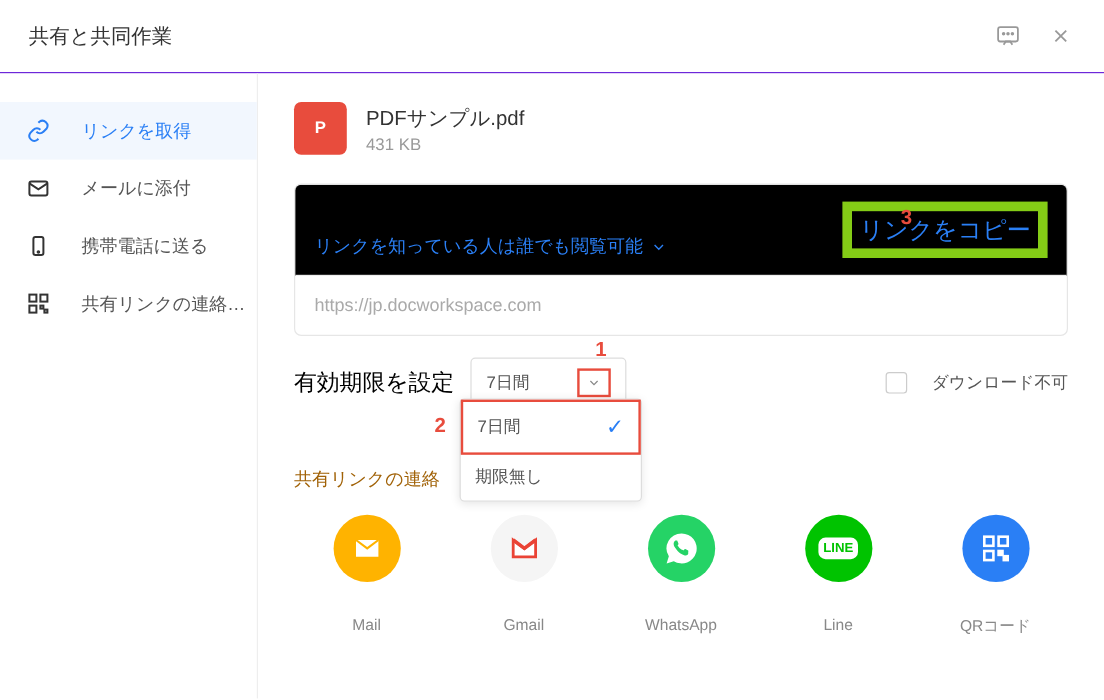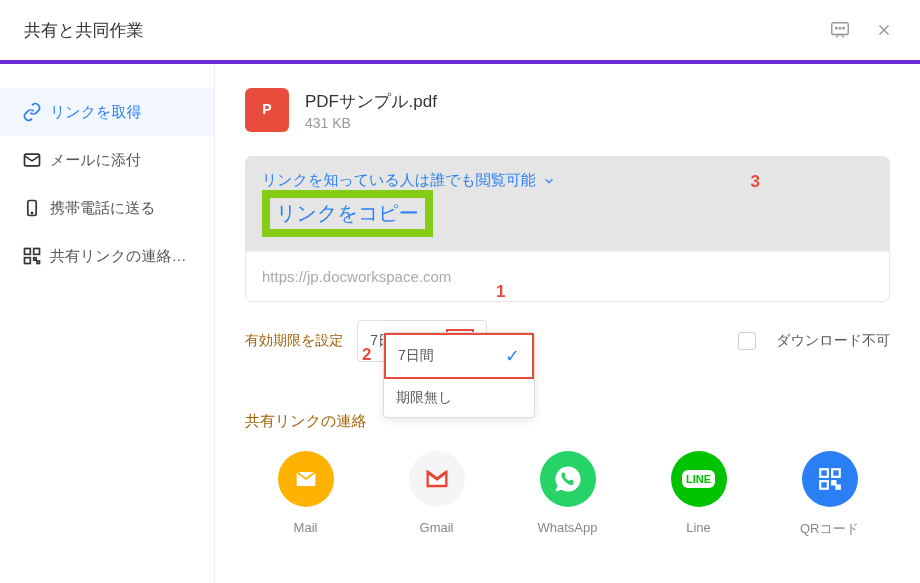--- a/index.html
+++ b/index.html
@@ -1,48 +1,48 @@
 <!DOCTYPE html>
 <html><head>
 <meta charset="utf-8">
 <style>
 * { box-sizing: border-box; margin: 0; padding: 0; }
 body { font-family: -apple-system, BlinkMacSystemFont, "Segoe UI", "Hiragino Sans", "Meiryo", sans-serif; background: #fff; width: 920px; height: 583px; overflow: hidden; position: relative; }
-.header { display: flex; align-items: center; justify-content: space-between; padding: 18px 24px; border-bottom: 4px solid #6d28d9; }
+.header { display: flex; align-items: center; justify-content: space-between; padding: 18px 24px; border-bottom: 1px solid #6d28d9; }
 .header-title { font-size: 17px; color: #333; }
 .header-actions { display: flex; gap: 20px; align-items: center; }
 .icon-btn { width: 24px; height: 24px; display: flex; align-items: center; justify-content: center; color: #999; cursor: pointer; }
 .body { display: flex; height: calc(100% - 62px); }
 .sidebar { width: 215px; border-right: 1px solid #eee; padding-top: 24px; }
-.sidebar-item { display: flex; align-items: center; gap: 8px; padding: 14px 22px; font-size: 15px; color: #555; cursor: pointer; white-space: nowrap; overflow: hidden; text-overflow: ellipsis; }
+.sidebar-item { display: flex; align-items: center; gap: 26px; padding: 14px 22px; font-size: 15px; color: #555; cursor: pointer; white-space: nowrap; overflow: hidden; text-overflow: ellipsis; }
 .sidebar-item.active { background: #f2f7fe; color: #2a7ff5; }
 .sidebar-item .side-icon { width: 20px; height: 20px; display: flex; align-items: center; justify-content: center; flex-shrink: 0; }
 .main { flex: 1; padding: 24px 30px; position: relative; }
 .file-row { display: flex; align-items: center; gap: 16px; margin-bottom: 24px; }
 .file-icon { width: 44px; height: 44px; background: #e84c3d; border-radius: 6px; display: flex; align-items: center; justify-content: center; color: #fff; font-weight: bold; }
 .file-name { font-size: 17px; color: #333; }
 .file-size { font-size: 14px; color: #999; margin-top: 2px; }
 .link-box { border: 1px solid #e6e6e6; border-radius: 6px; overflow: hidden; margin-bottom: 18px; }
-.link-top { display: flex; align-items: flex-start; justify-content: space-between; padding: 14px 16px; background: #e5e5e5; border-bottom: 1px solid #eee; flex-direction: column; }
+.link-top { display: flex; align-items: flex-end; justify-content: space-between; padding: 14px 16px; background: #000000; border-bottom: 1px solid #eee; }
 .link-perm { color: #2a7ff5; font-size: 15px; cursor: pointer; display: flex; align-items: center; gap: 6px; }
 .copy-link { color: #2a7ff5; font-size: 20px; cursor: pointer; border: 8px solid #84cc16; padding: 2px 6px; }
 .link-url { padding: 16px; color: #aaa; font-size: 15px; }
 .expiry-row { display: flex; align-items: center; gap: 14px; margin-bottom: 24px; }
-.expiry-label { color: #a16207; font-size: 14px; }
+.expiry-label { color: #000000; font-size: 19px; }
 .expiry-select { border: 1px solid #ddd; border-radius: 4px; padding: 8px 12px; display: flex; align-items: center; gap: 40px; font-size: 14px; color: #555; cursor: pointer; position: relative; }
 .expiry-chevron { border: 2px solid #e84c3d; padding: 4px 6px; display: flex; align-items: center; justify-content: center; }
 .download-check { display: flex; align-items: center; gap: 20px; color: #555; font-size: 14px; margin-left: auto; }
 .checkbox { width: 18px; height: 18px; border: 1px solid #ccc; border-radius: 3px; }
 .dropdown { position: absolute; top: 332px; left: 383px; width: 152px; background: #fff; border: 1px solid #ddd; border-radius: 4px; box-shadow: 0 2px 8px rgba(0,0,0,0.1); z-index: 10; }
 .dropdown-item { padding: 10px 12px; font-size: 14px; color: #555; cursor: pointer; display: flex; align-items: center; justify-content: space-between; }
 .dropdown-item.selected { border: 2px solid #e84c3d; }
 .check-mark { color: #2a7ff5; font-size: 18px; }
 .share-title { font-size: 15px; color: #a16207; margin-bottom: 20px; margin-top: 50px; }
 .share-icons { display: flex; justify-content: space-between; gap: 10px; }
-.share-item { display: flex; flex-direction: column; align-items: center; gap: 13px; cursor: pointer; flex: 1; }
+.share-item { display: flex; flex-direction: column; align-items: center; gap: 28px; cursor: pointer; flex: 1; }
 .share-circle { width: 56px; height: 56px; border-radius: 50%; display: flex; align-items: center; justify-content: center; color: #fff; }
 .share-name { font-size: 13px; color: #888; }
 .annotation { position: absolute; color: #e84c3d; font-weight: bold; font-size: 17px; z-index: 20; }
 .ann1 { top: 282px; left: 496px; }
 .ann2 { top: 345px; left: 362px; }
 .ann3 { top: 172px; right: 160px; }
 </style>
 </head>
 <body>
 

